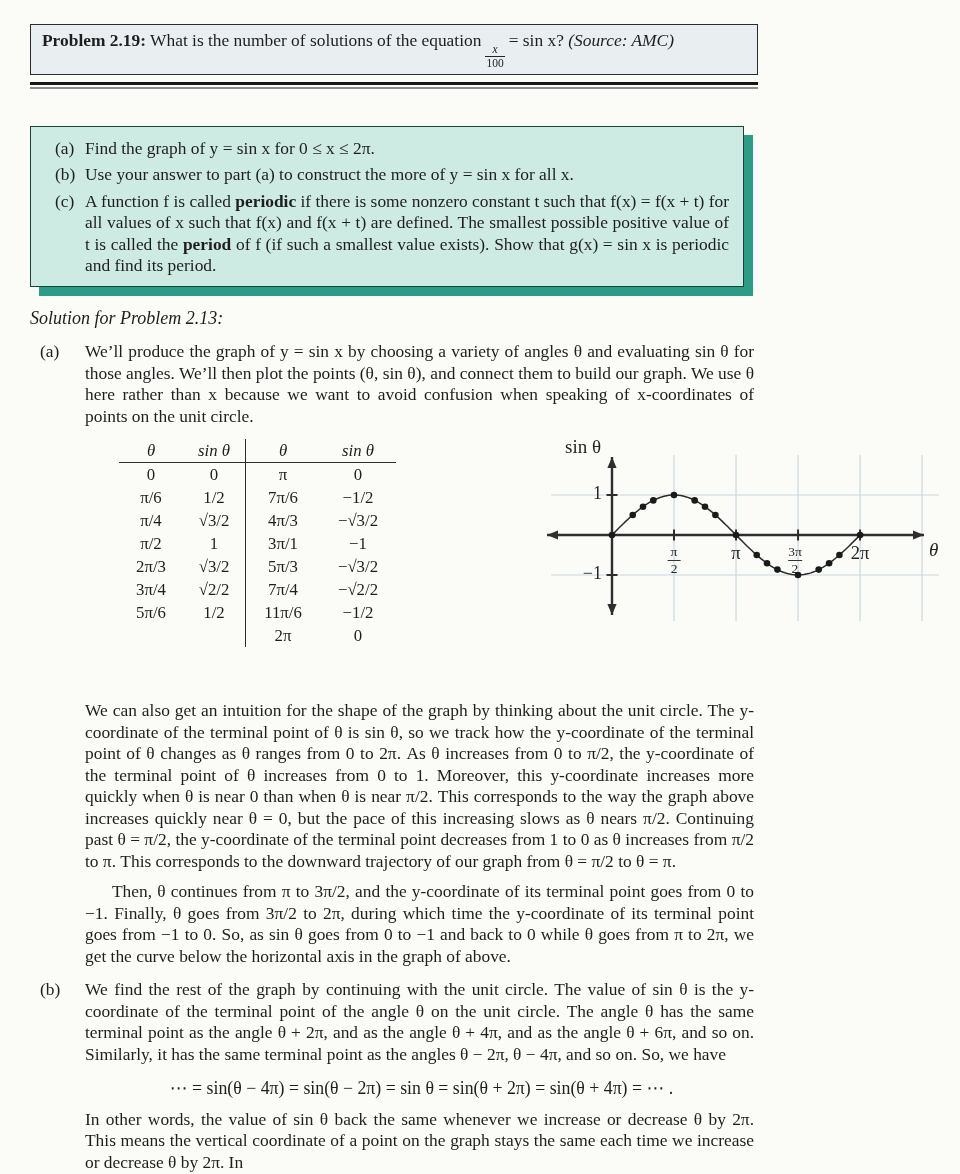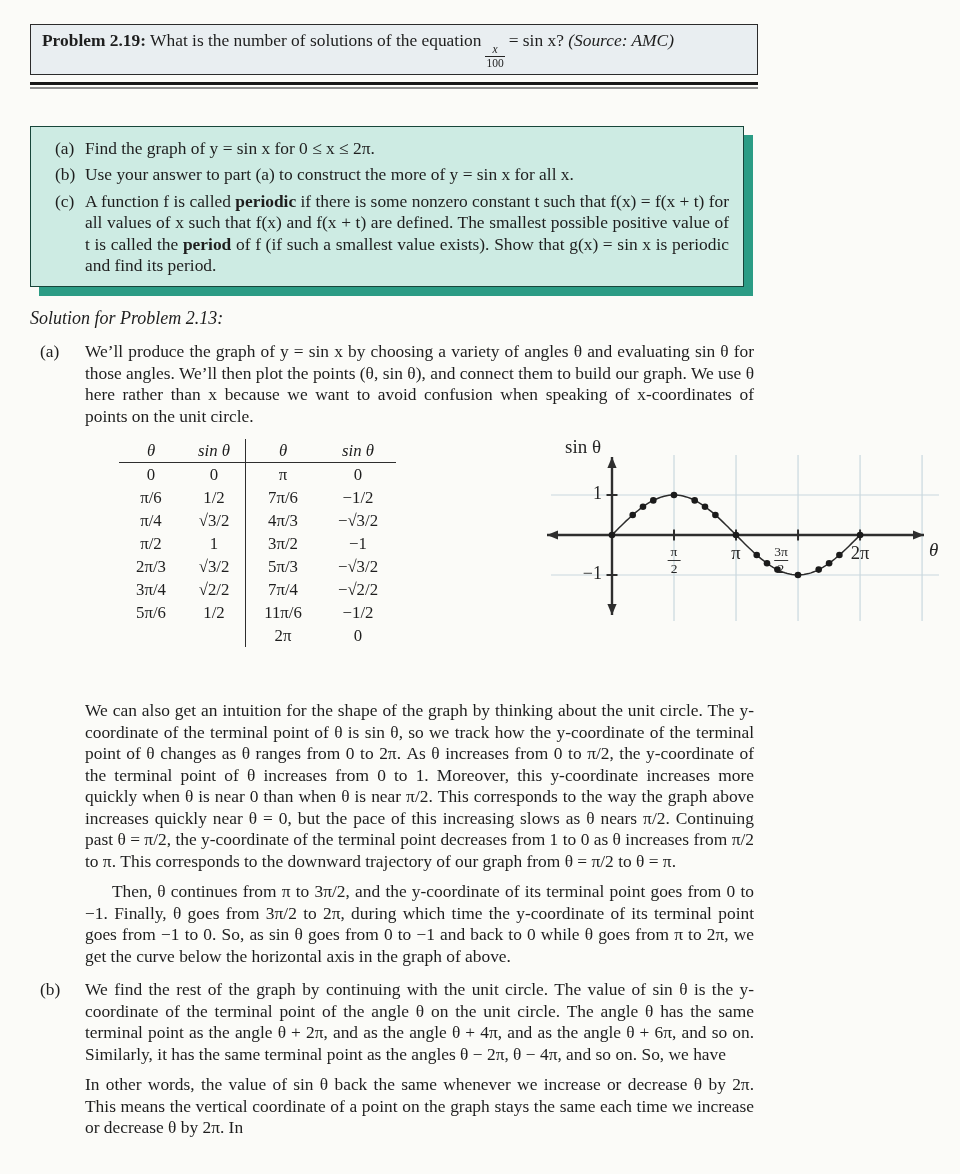--- a/index.html
+++ b/index.html
@@ -140,21 +140,21 @@
             </tr>
             <tr>
               <td>π/4</td>
               <td>√3/2</td>
               <td>4π/3</td>
               <td>−√3/2</td>
             </tr>
             <tr>
               <td>π/2</td>
               <td>1</td>
-              <td>3π/2</td>
+              <td>3π/1</td>
               <td>−1</td>
             </tr>
             <tr>
               <td>2π/3</td>
               <td>√3/2</td>
               <td>5π/3</td>
               <td>−√3/2</td>
             </tr>
             <tr>
               <td>3π/4</td>
@@ -210,32 +210,33 @@
               <circle cx="242.0" cy="124.3" r="3.3" fill="#1b1b1b"></circle>
               <circle cx="252.4" cy="130.6" r="3.3" fill="#1b1b1b"></circle>
               <circle cx="273.0" cy="136.0" r="3.3" fill="#1b1b1b"></circle>
               <circle cx="293.7" cy="130.6" r="3.3" fill="#1b1b1b"></circle>
               <circle cx="304.1" cy="124.3" r="3.3" fill="#1b1b1b"></circle>
               <circle cx="314.4" cy="116.0" r="3.3" fill="#1b1b1b"></circle>
               <circle cx="335.1" cy="96.0" r="3.3" fill="#1b1b1b"></circle>
             </svg><div class="gl" style="left: 40px; top: -3px; font-size: 19px;">sin θ</div><div class="gl" style="left: 404px; top: 100px; font-size: 19px; font-style: italic;">θ</div><div class="gl" style="left: 41px; top: 44px; width: 36px; text-align: right; font-size: 18px;">1</div><div class="gl" style="left: 41px; top: 124px; width: 36px; text-align: right; font-size: 18px;">−1</div><div class="vfrac" style="left: 149.015px; top: 105px;">
               <div>π</div>
               <div class="den">2</div>
-            </div><div class="gl" style="left: 211.03px; top: 104px; font-size: 18.5px; transform: translateX(-50%);">π</div><div class="vfrac" style="left: 256px; top: 105px;">
+            </div><div class="gl" style="left: 211.03px; top: 104px; font-size: 18.5px; transform: translateX(-50%);">π</div><div class="vfrac" style="left: 270px; top: 105px;">
               <div>3π</div>
               <div class="den">2</div>
             </div><div class="gl" style="left: 335.06px; top: 104px; font-size: 18.5px; transform: translateX(-50%);">2π</div></div>
       </div>
 
       <p>We can also get an intuition for the shape of the graph by thinking about the unit circle. The y-coordinate of the terminal point of θ is sin θ, so we track how the y-coordinate of the terminal point of θ changes as θ ranges from 0 to 2π. As θ increases from 0 to π/2, the y-coordinate of the terminal point of θ increases from 0 to 1. Moreover, this y-coordinate increases more quickly when θ is near 0 than when θ is near π/2. This corresponds to the way the graph above increases quickly near θ = 0, but the pace of this increasing slows as θ nears π/2. Continuing past θ = π/2, the y-coordinate of the terminal point decreases from 1 to 0 as θ increases from π/2 to π. This corresponds to the downward trajectory of our graph from θ = π/2 to θ = π.</p>
       <p class="indent">Then, θ continues from π to 3π/2, and the y-coordinate of its terminal point goes from 0 to −1. Finally, θ goes from 3π/2 to 2π, during which time the y-coordinate of its terminal point goes from −1 to 0. So, as sin θ goes from 0 to −1 and back to 0 while θ goes from π to 2π, we get the curve below the horizontal axis in the graph of above.</p>
     </div>
   </div>
 
   <div class="part">
     <div class="ptag">(b)</div>
     <div class="ptext">
       <p>We find the rest of the graph by continuing with the unit circle. The value of sin θ is the y-coordinate of the terminal point of the angle θ on the unit circle. The angle θ has the same terminal point as the angle θ + 2π, and as the angle θ + 4π, and as the angle θ + 6π, and so on. Similarly, it has the same terminal point as the angles θ − 2π, θ − 4π, and so on. So, we have</p>
+      <div class="equation">⋯ = sin(θ − 4π) = sin(θ − 2π) = sin θ = sin(θ + 2π) = sin(θ + 4π) = ⋯ .</div>
       <p>In other words, the value of sin θ back the same whenever we increase or decrease θ by 2π. This means the vertical coordinate of a point on the graph stays the same each time we increase or decrease θ by 2π. In</p>
     </div>
   </div>
 
 </div>
 
 </body></html>

